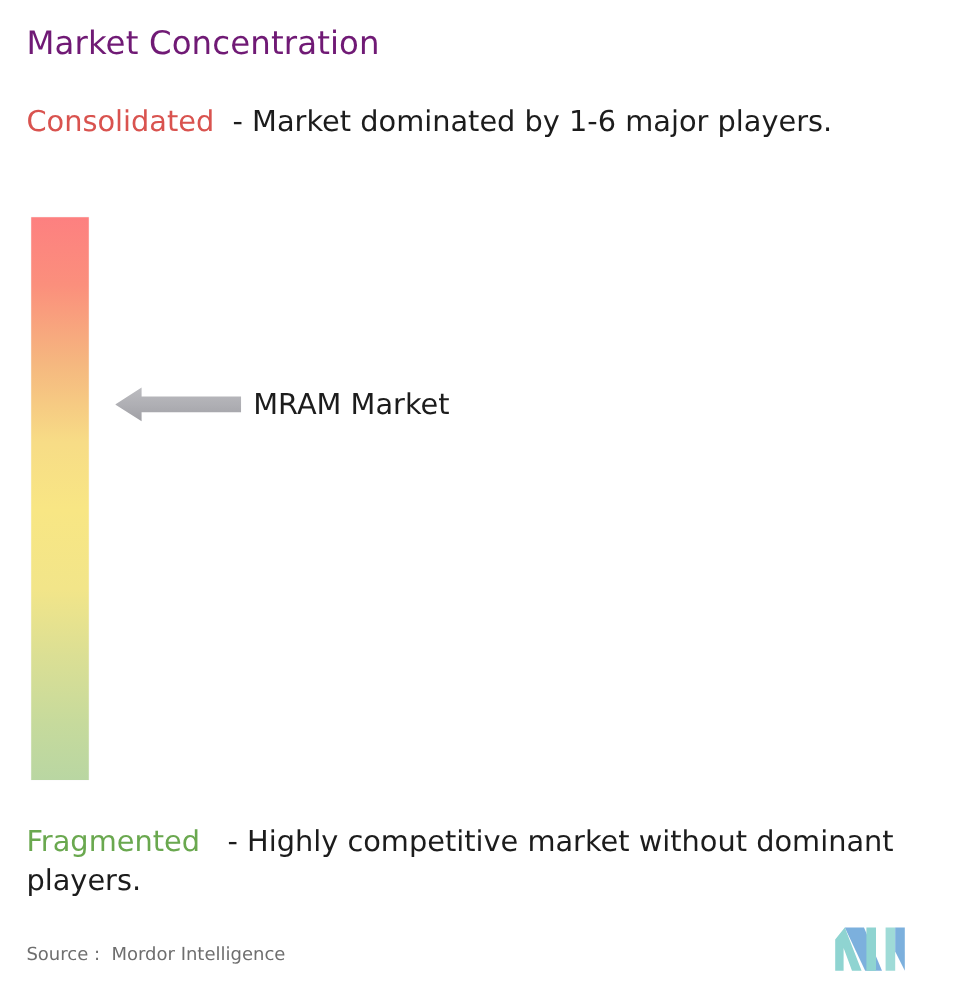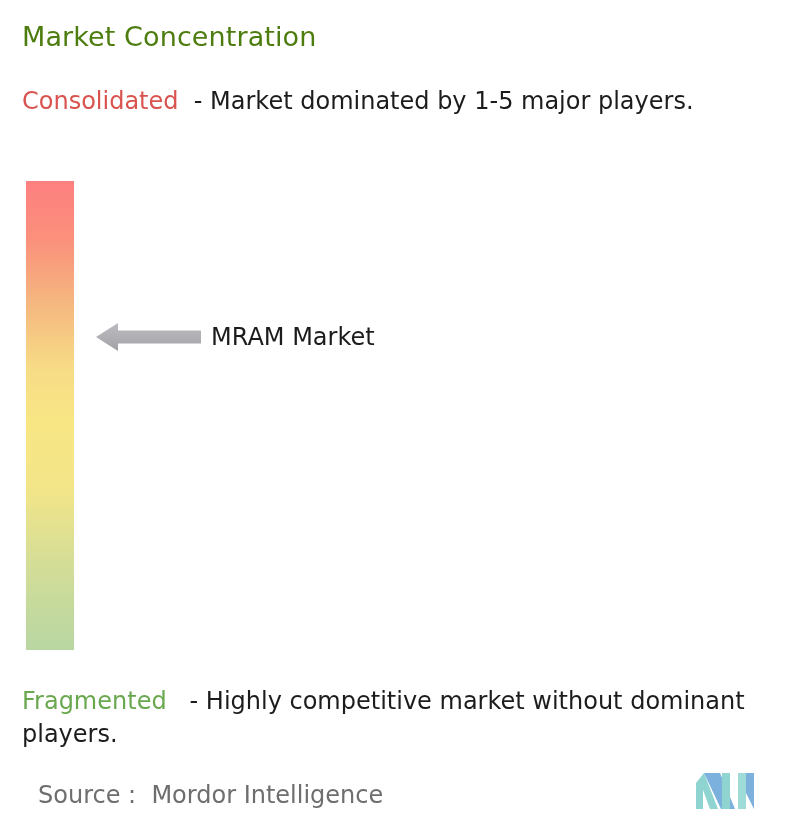--- a/index.html
+++ b/index.html
@@ -18,21 +18,21 @@
   }
 
   
   #page-title {
     position: absolute;
     left: 22px;
     top: 20px;
     font-size: 27px;
     font-weight: 400;
     line-height: 34px;
-    color: #4d7c0f;
+    color: #701a75;
     letter-spacing: 0.1px;
     white-space: nowrap;
   }
 
   
   #consolidated-caption {
     position: absolute;
     left: 22px;
     top: 85px;
     width: 756px;
@@ -110,44 +110,43 @@
     line-height: 32px;
     color: #1c1c1c;
     white-space: nowrap;
   }
 
   
   #source-line {
     position: absolute;
     left: 22px;
     top: 781px;
-    font-size: 24px;
+    font-size: 15px;
     line-height: 28px;
     color: #6e6e6e;
     white-space: pre;
-    margin-left: 16px;
   }
 
   
   #brand-logo {
     position: absolute;
     left: 694px;
     top: 769px;
     width: 74px;
     height: 44px;
   }
   #brand-logo svg { display: block; }
 </style>
 </head>
 <body>
 
 <div id="page-title">Market Concentration</div>
 
 <div id="consolidated-caption">
-  <span class="kw">Consolidated</span><span class="sep">  - </span><span>Market dominated by 1-5 major players.</span>
+  <span class="kw">Consolidated</span><span class="sep">  - </span><span>Market dominated by 1-6 major players.</span>
 </div>
 
 <div id="scale-bar"></div>
 
 <div id="market-pointer">
   <span>
     <svg id="pointer-arrow" viewBox="0 0 105 32" xmlns="http://www.w3.org/2000/svg">
       <defs>
         <linearGradient id="arrowGrad" x1="0" y1="0" x2="1" y2="0">
           <stop offset="0%" stop-color="#c3c3c6"></stop>

